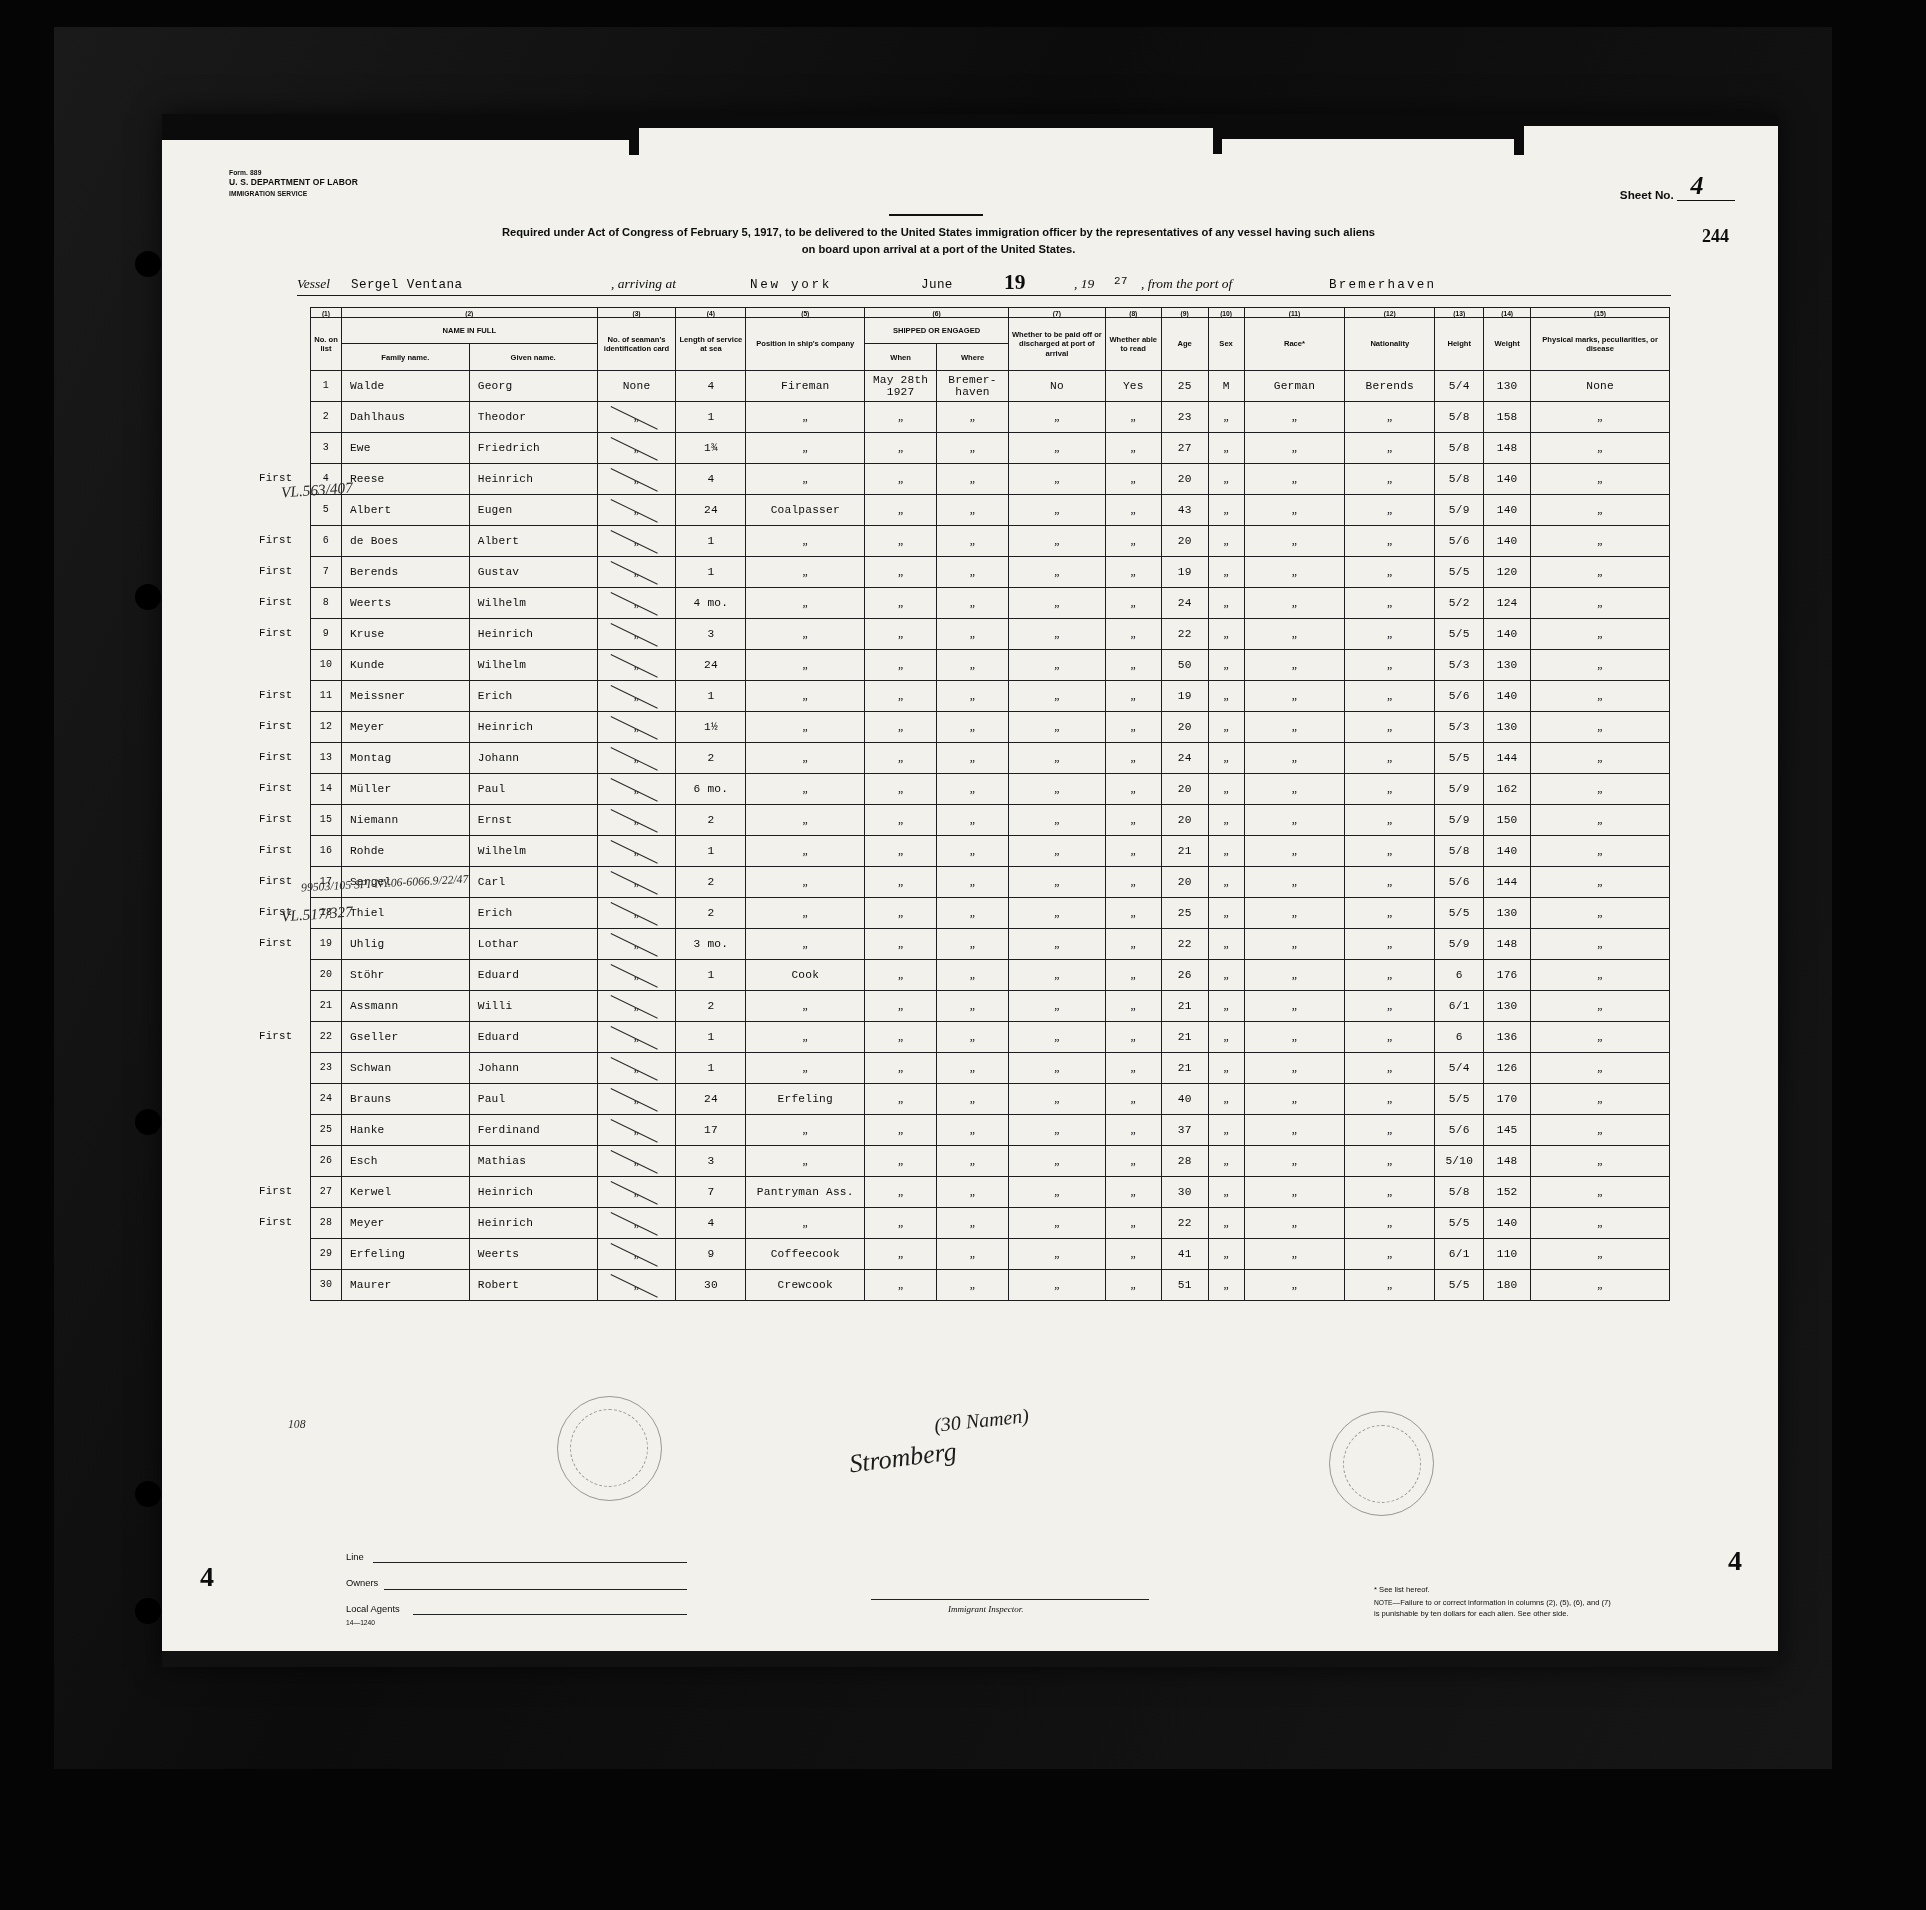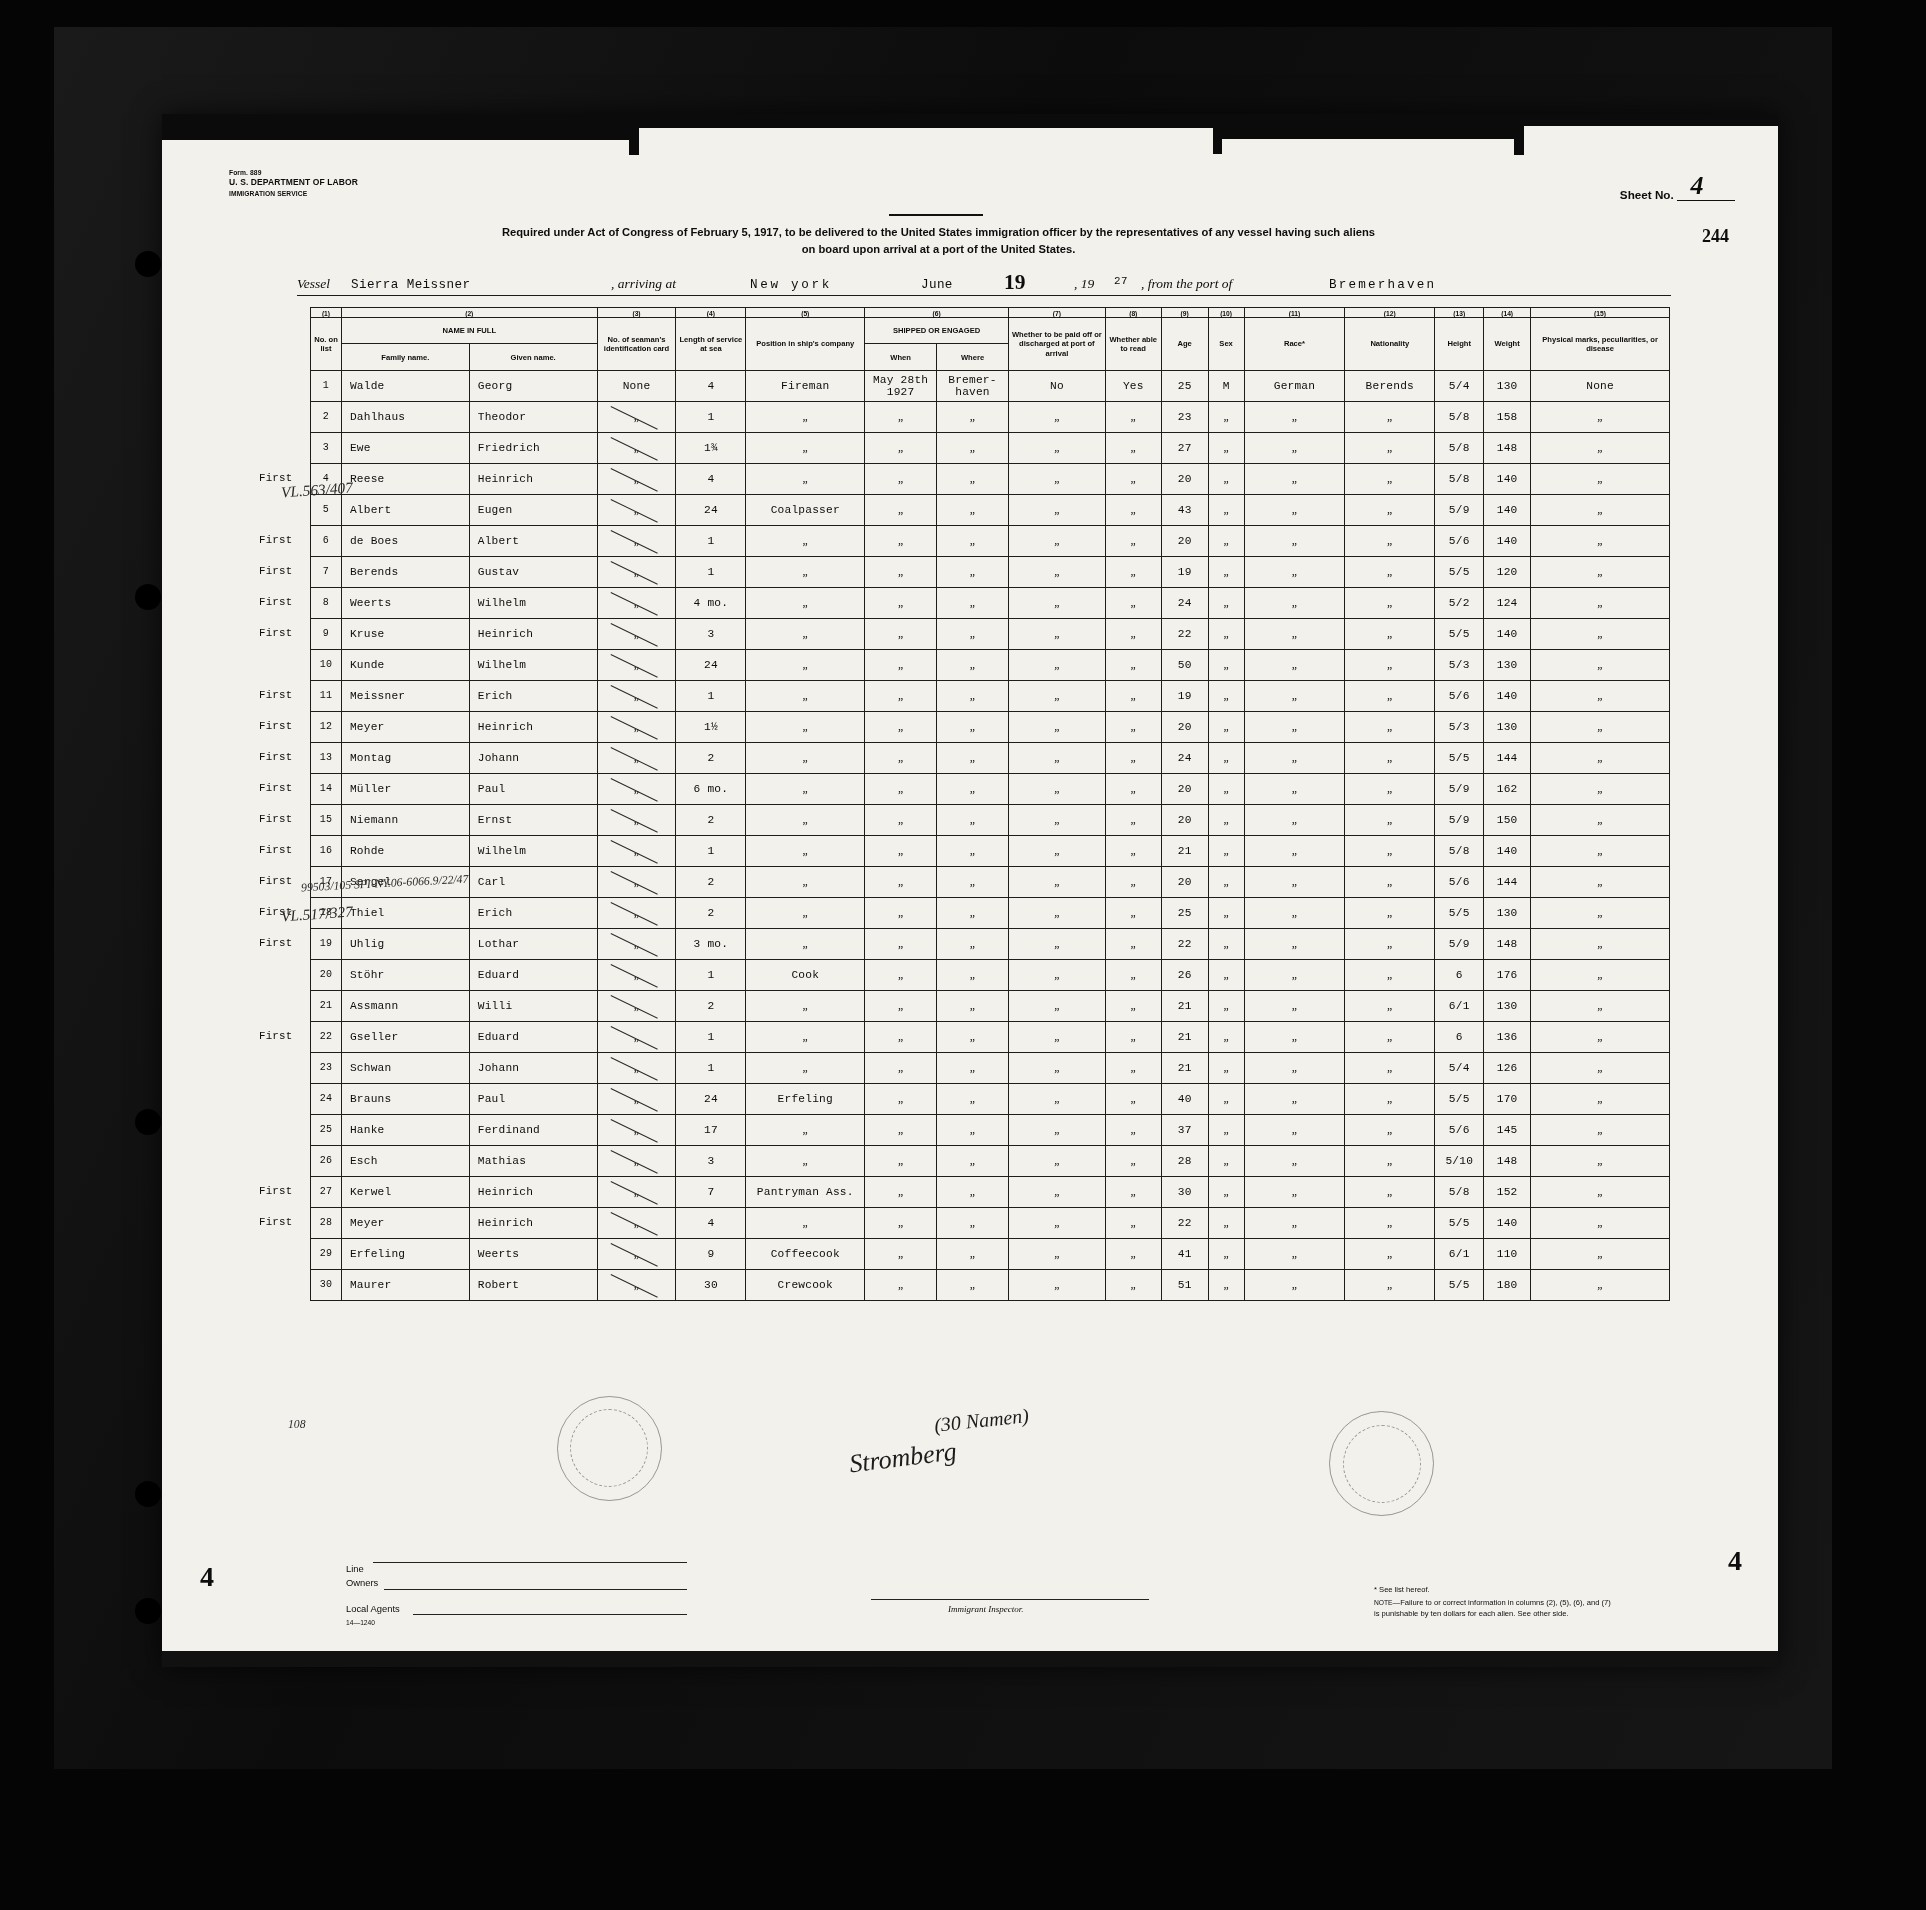--- a/index.html
+++ b/index.html
@@ -110,21 +110,21 @@
   <div class="sheetno">
     <span>Sheet No.</span>
     <span class="ln">
       <span class="sheetnum hand">4</span>
     </span>
   </div>
   <div class="pageno">244</div>
 
   <div class="vesselline">
     <span class="it" style="left:0">Vessel</span>
-    <span class="typed" style="left:54px">Sierra Meissner</span>
+    <span class="typed" style="left:54px">Sergel Ventana</span>
     <span class="it" style="left:314px">, arriving at</span>
     <span class="typed" style="left:453px;letter-spacing:2.7px">New york</span>
     <span class="typed" style="left:624px">June</span>
     <span class="bigscript" style="left:707px;bottom:0">19</span>
     <span class="it" style="left:777px">, 19</span>
     <span class="typed" style="left:817px;bottom:8px;font-size:10.8px">27</span>
     <span class="it" style="left:844px">, from the port of</span>
     <span class="typed" style="left:1032px;letter-spacing:2.2px">Bremerhaven</span>
   </div>
 
@@ -776,21 +776,21 @@
   <div class="pencil" style="left:126px;top:1304px;font-size:11.7px">108</div>
   <div class="sig" style="left:772px;top:1295px;font-size:20px;transform:rotate(-6deg)">(30 Namen)</div>
   <div class="sig" style="left:687px;top:1329px;font-size:26px;transform:rotate(-7deg)">Stromberg</div>
 
   <div class="seal" style="left:395px;top:1282px;width:103px;height:103px;"></div>
   <div class="seal" style="left:408px;top:1295px;width:76px;height:76px;border-style:dashed;"></div>
   <div class="seal" style="left:1167px;top:1297px;width:103px;height:103px;"></div>
   <div class="seal" style="left:1181px;top:1311px;width:76px;height:76px;border-style:dashed;"></div>
 
   <div>
-    <div class="fl" style="left:184px;bottom:93px">Line</div>
+    <div class="fl" style="left:184px;bottom:105px">Line</div>
     <div class="fline" style="left:211px;bottom:104px;width:314px"></div>
     <div class="fl" style="left:184px;bottom:79px">Owners</div>
     <div class="fline" style="left:222px;bottom:77px;width:303px"></div>
     <div class="fl" style="left:184px;bottom:53px">Local Agents</div>
     <div class="fl" style="left:184px;bottom:41px;font-size:6.7px">14—1240</div>
     <div class="fline" style="left:251px;bottom:52px;width:274px"></div>
 
     <div class="inspline"></div>
     <div class="insp">Immigrant Inspector.</div>
 

